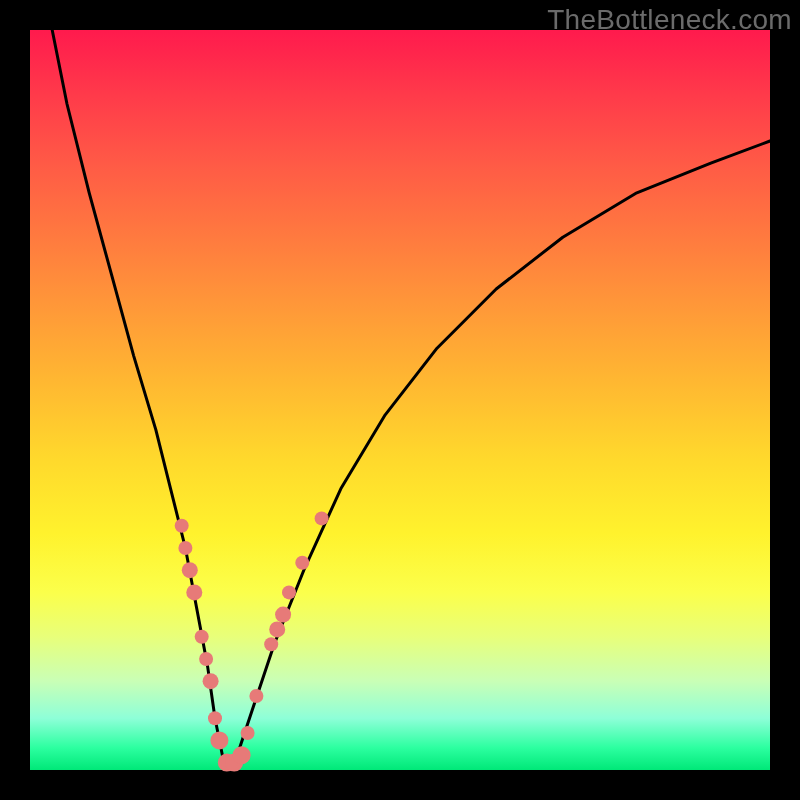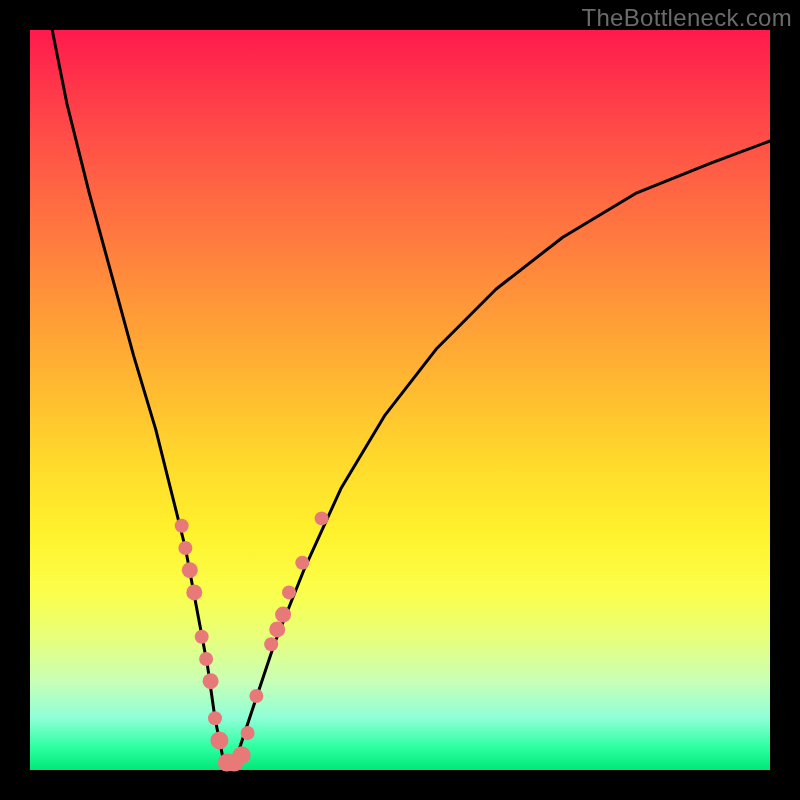--- a/index.html
+++ b/index.html
@@ -39,21 +39,21 @@
       #c9ffb6 88%,
       #8effd8 93%,
       #2cffa0 97%,
       #00e878 100%);
   }
   .watermark {
     position: absolute;
     top: 4px;
     right: 8px;
     color: #6b6b6b;
-    font-size: 24px;
+    font-size: 28px;
     font-weight: 500;
     letter-spacing: 0.3px;
     user-select: none;
   }
   svg.curve {
     position: absolute;
     left: 0;
     top: 0;
     width: 740px;
     height: 740px;

